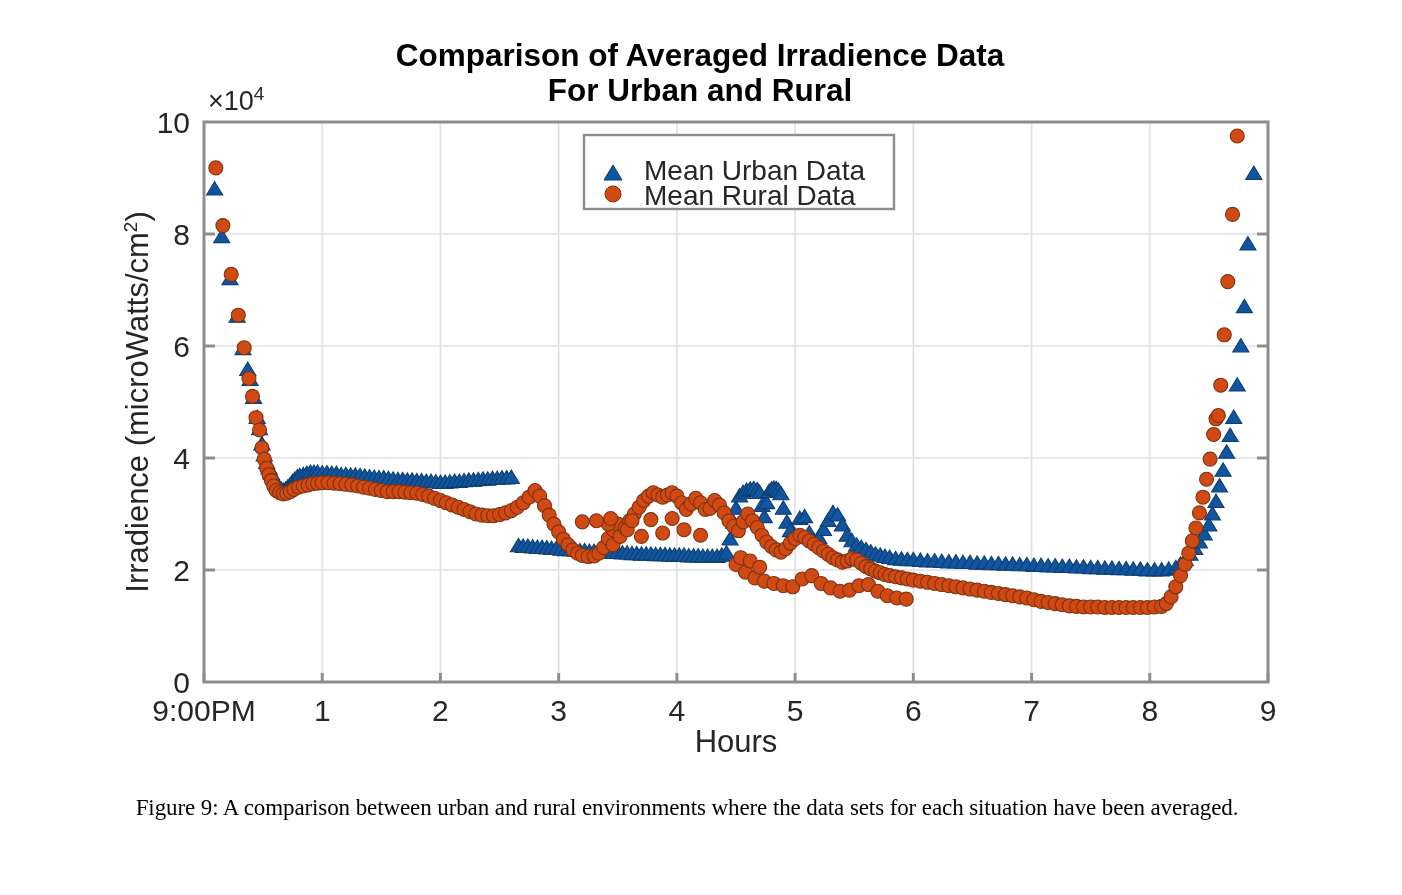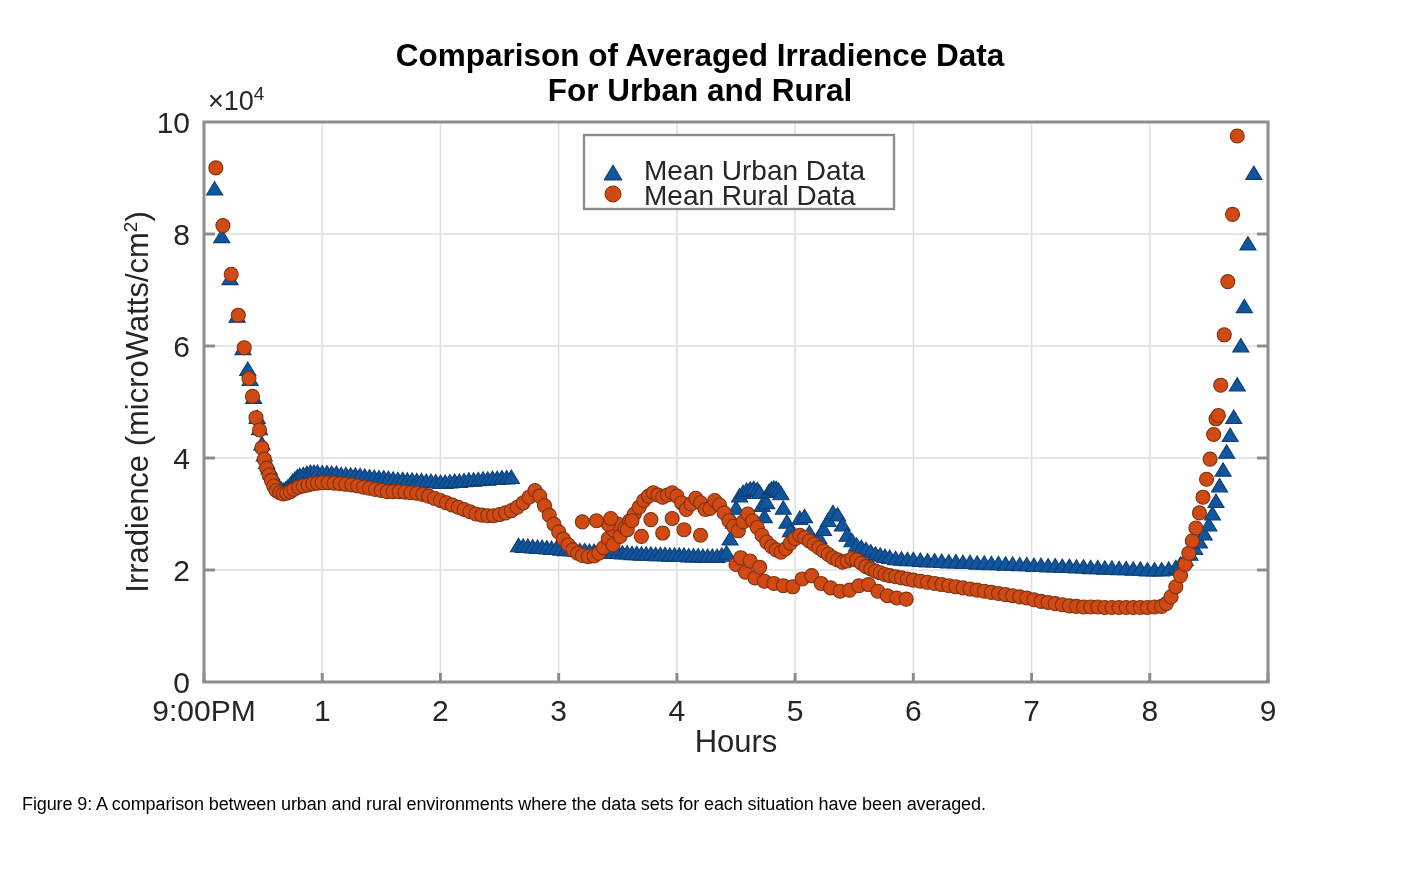--- a/index.html
+++ b/index.html
@@ -12,34 +12,35 @@
     height: 895px;
     font-family: "Liberation Sans", sans-serif;
     position: relative;
     overflow: hidden;
   }
   #figure-root {
     position: absolute;
     left: 0; top: 0;
     width: 1402px;
     height: 895px;
+    text-align: center;
   }
   .chart-area {
     position: absolute;
     left: 0; top: 0;
     width: 1402px;
     height: 770px;
   }
   .caption-block {
     position: absolute;
     left: 22px;
     top: 792px;
     width: 1330px;
-    font-family: Liberation Sans, sans-serif;
-    font-size: 18px;
+    font-family: Liberation Serif, serif;
+    font-size: 23px;
     line-height: 1.37;
     color: #000000;
     letter-spacing: -0.1px;
   }
   svg { display: block; }
   text { fill: #262626; }
   .axis-tick-label {
     font-family: "Liberation Sans", sans-serif;
     font-size: 30px;
     fill: #262626;

